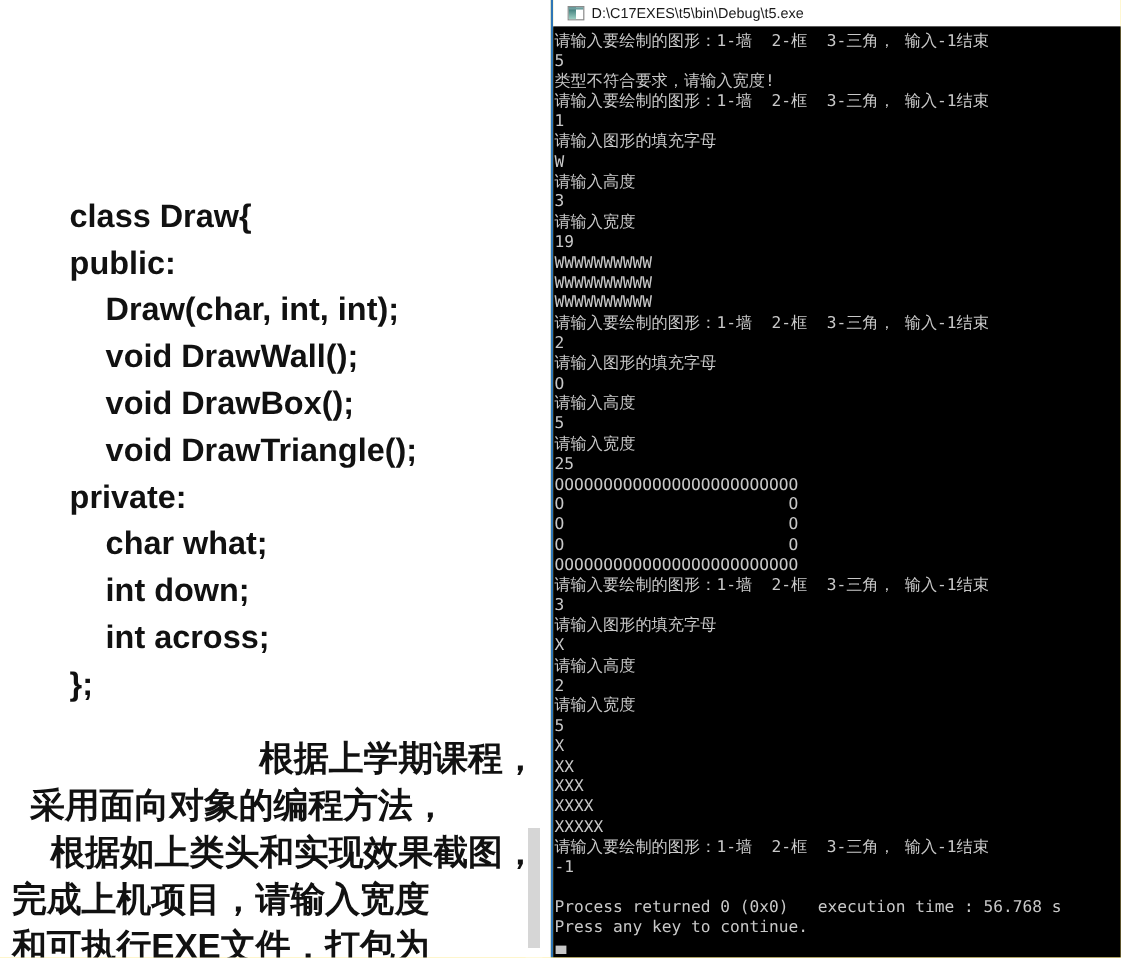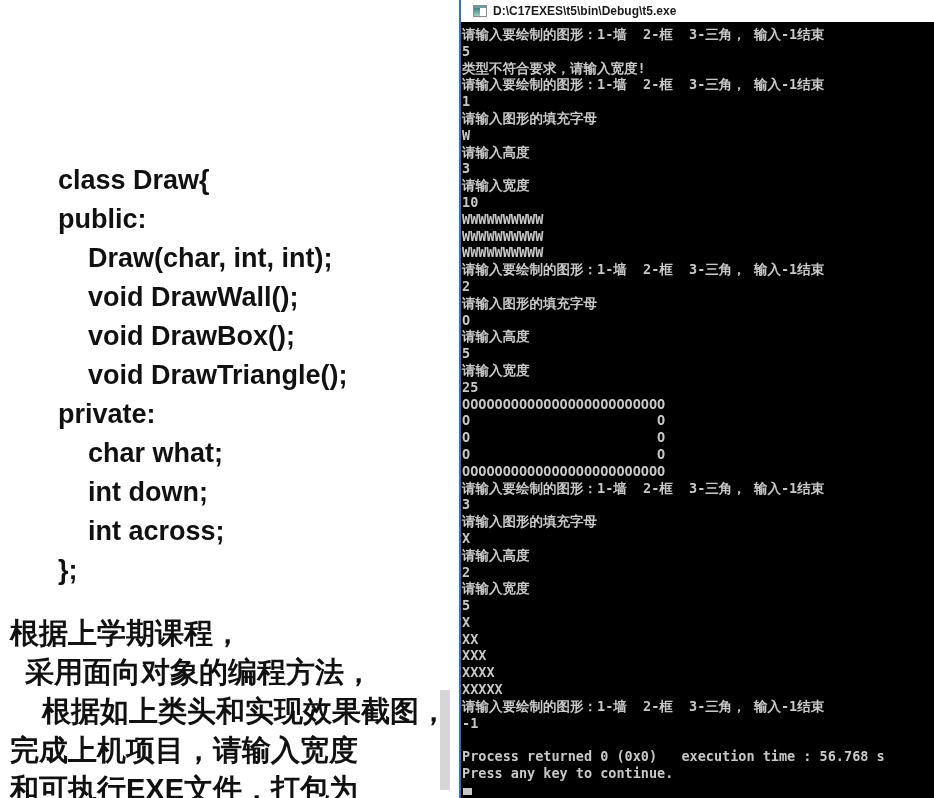--- a/index.html
+++ b/index.html
@@ -27,21 +27,21 @@
     position:absolute;left:438px;top:0;width:21px;height:798px;background:#ffffff;
   }
   .frag{
     position:absolute;font-family:"DejaVu Sans Mono",monospace;
     font-size:11px;line-height:11px;white-space:pre;
   }
   .frag-block{position:absolute;}
   
   .console-window{
     position:absolute;left:459px;top:0;width:475px;height:798px;
-    border-left:2px solid #2e75b6;box-sizing:border-box;background:#fde047;font-weight:bold;
+    border-left:2px solid #2e75b6;box-sizing:border-box;background:#fde047;
   }
   .titlebar{
     position:absolute;left:0;top:0;right:0;height:22px;background:#ffffff;
     border-bottom:1px solid #d9d9d9;display:flex;align-items:center;
   }
   .title-icon{
     width:14px;height:12px;margin-left:12px;margin-right:6px;
     border:1px solid #8a8a8a;background:#ffffff;position:relative;box-sizing:border-box;
   }
   .title-icon::before{
@@ -68,21 +68,21 @@
 </style>
 </head>
 <body>
 
 <div class="doc">
   <div class="doc-code">
     
   <div class="doc-line">class Draw{</div><div class="doc-line">public:</div><div class="doc-line">    Draw(char, int, int);</div><div class="doc-line">    void DrawWall();</div><div class="doc-line">    void DrawBox();</div><div class="doc-line">    void DrawTriangle();</div><div class="doc-line">private:</div><div class="doc-line">    char what;</div><div class="doc-line">    int down;</div><div class="doc-line">    int across;</div><div class="doc-line">};</div></div>
   <div class="doc-notes">
     
-  <div class="doc-line" style="color: rgb(17, 17, 17);">根据上学期课程，</div><div class="doc-line" style="color: rgb(17, 17, 17); margin-left: 15px;">采用面向对象的编程方法，</div><div class="doc-line" style="color: rgb(17, 17, 17); margin-left: 32px;">根据如上类头和实现效果截图，</div><div class="doc-line" style="color: rgb(17, 17, 17);">完成上机项目，请输入宽度</div><div class="doc-line" style="color: rgb(17, 17, 17);">和可执行EXE文件，打包为</div></div>
+  <div class="doc-line" style="color: rgb(17, 17, 17); text-align: right;">根据上学期课程，</div><div class="doc-line" style="color: rgb(17, 17, 17); margin-left: 15px;">采用面向对象的编程方法，</div><div class="doc-line" style="color: rgb(17, 17, 17); margin-left: 32px;">根据如上类头和实现效果截图，</div><div class="doc-line" style="color: rgb(17, 17, 17);">完成上机项目，请输入宽度</div><div class="doc-line" style="color: rgb(17, 17, 17);">和可执行EXE文件，打包为</div></div>
 </div>
 
 <div class="sliver">
 
 <span class="frag" style="color: rgb(204, 51, 51); left: 443px; top: 24px;">:</span>
     <span class="frag" style="color: rgb(0, 128, 128); left: 443px; top: 58px;">c</span>
     <span class="frag" style="color: rgb(51, 51, 51); left: 445px; top: 88px;">v</span>
     <span class="frag" style="color: rgb(170, 34, 34); left: 443px; top: 214px;">w</span>
     <span class="frag" style="color: rgb(0, 128, 128); left: 443px; top: 248px;">e</span>
     <span class="frag" style="color: rgb(51, 51, 51); left: 446px; top: 280px;">(</span>
@@ -105,21 +105,21 @@
   <div class="cline">请输入要绘制的图形：1-墙  2-框  3-三角， 输入-1结束</div>
       <div class="cline">5</div>
       <div class="cline">类型不符合要求，请输入宽度!</div>
       <div class="cline">请输入要绘制的图形：1-墙  2-框  3-三角， 输入-1结束</div>
       <div class="cline">1</div>
       <div class="cline">请输入图形的填充字母</div>
       <div class="cline">W</div>
       <div class="cline">请输入高度</div>
       <div class="cline">3</div>
       <div class="cline">请输入宽度</div>
-      <div class="cline">10</div>
+      <div class="cline">19</div>
       <div class="cline">WWWWWWWWWW</div>
       <div class="cline">WWWWWWWWWW</div>
       <div class="cline">WWWWWWWWWW</div>
       <div class="cline">请输入要绘制的图形：1-墙  2-框  3-三角， 输入-1结束</div>
       <div class="cline">2</div>
       <div class="cline">请输入图形的填充字母</div>
       <div class="cline">O</div>
       <div class="cline">请输入高度</div>
       <div class="cline">5</div>
       <div class="cline">请输入宽度</div>

